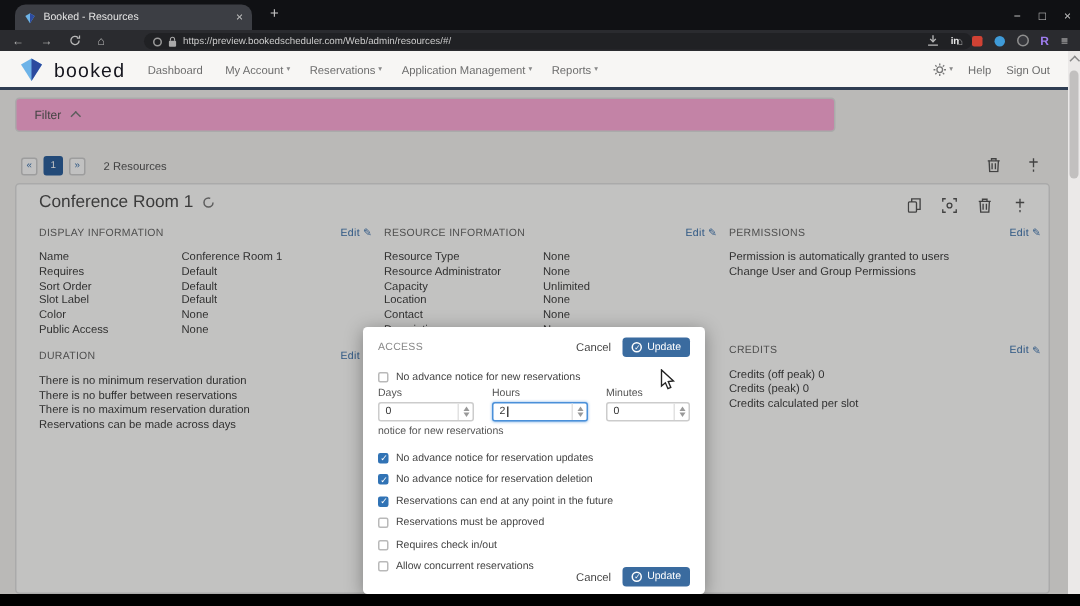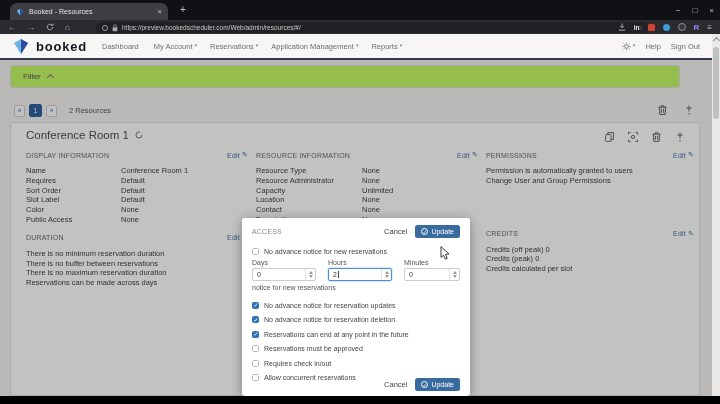--- a/index.html
+++ b/index.html
@@ -26,30 +26,30 @@
   .ext-in{font-size:6.5px;font-weight:bold;color:#e8e8e8}
   .ext-red{width:7px;height:7px;background:#d04234;border-radius:1.5px}
   .ext-blue{width:7px;height:7px;background:#3f9bd8;border-radius:50%}
   .ext-dark{width:8px;height:8px;background:#36373c;border:1px solid #8f8f8f;border-radius:50%;box-sizing:border-box}
   .ext-r{font-size:8px;font-weight:bold;color:#9f7df0}
   .ext-menu{font-size:8px;color:#c5c5c5}
 
   
   .appheader{position:absolute;left:0;top:34px;width:720px;height:26px;background:#f7f6f4;border-bottom:2px solid #2f3d52;box-sizing:border-box;display:flex;align-items:center}
   .logo{margin-left:12px;flex:none;display:flex}
-  .brand{font-size:13px;font-weight:bold;color:#15151d;letter-spacing:.8px;margin-left:6px}
+  .brand{font-size:13px;font-weight:normal;color:#15151d;letter-spacing:.8px;margin-left:6px}
   .mainnav{display:flex;align-items:center;gap:13px;margin-left:15px}
   .nav-item{font-size:7.5px;color:#6d6d6d;display:flex;align-items:flex-start;gap:2px;white-space:nowrap}
   .caret{font-size:5px;color:#8a8a8a}
   .header-right{margin-left:auto;display:flex;align-items:center;gap:10px;margin-right:20px}
   .hr-link{font-size:7.5px;color:#6d6d6d;white-space:nowrap}
 
   
   .content{position:absolute;left:0;top:60px;width:712px;height:336px;background:#edecea}
-  .filterbar{position:absolute;left:10px;top:5px;width:670px;height:23px;background:#bef264;border:1px solid #d9d9d9;border-radius:3px;box-sizing:border-box;display:flex;align-items:center}
+  .filterbar{position:absolute;left:10px;top:5px;width:547px;height:23px;background:#f9a8d4;border:1px solid #d9d9d9;border-radius:3px;box-sizing:border-box;display:flex;align-items:center}
   .filter-label{font-size:8px;color:#555;margin-left:12px}
   .chev-up{width:4px;height:4px;border-left:1px solid #777;border-top:1px solid #777;transform:rotate(45deg);display:inline-block;margin-left:7px;margin-top:2px}
 
   .pagerow{position:absolute;left:14px;top:44px;display:flex;align-items:center;gap:4px}
   .pg-btn{min-width:11px;height:12px;border:1px solid #c9c9c9;background:#f7f7f7;border-radius:2px;font-size:6.5px;color:#3b6fa8;display:flex;align-items:center;justify-content:center;box-sizing:border-box;padding:0 2px}
   .pg-btn.active{background:#2d5f99;border-color:#2d5f99;color:#fff;min-width:13px;height:13px}
   .pg-summary{font-size:7.5px;color:#555;margin-left:8px}
   .list-actions{position:absolute;right:18px;top:45px;display:flex;gap:17px;align-items:center}
 
   .card{position:absolute;left:10px;top:62px;width:690px;height:274px;background:#f8f8f7;border:1px solid #d9d9d9;border-radius:3px;box-sizing:border-box}

